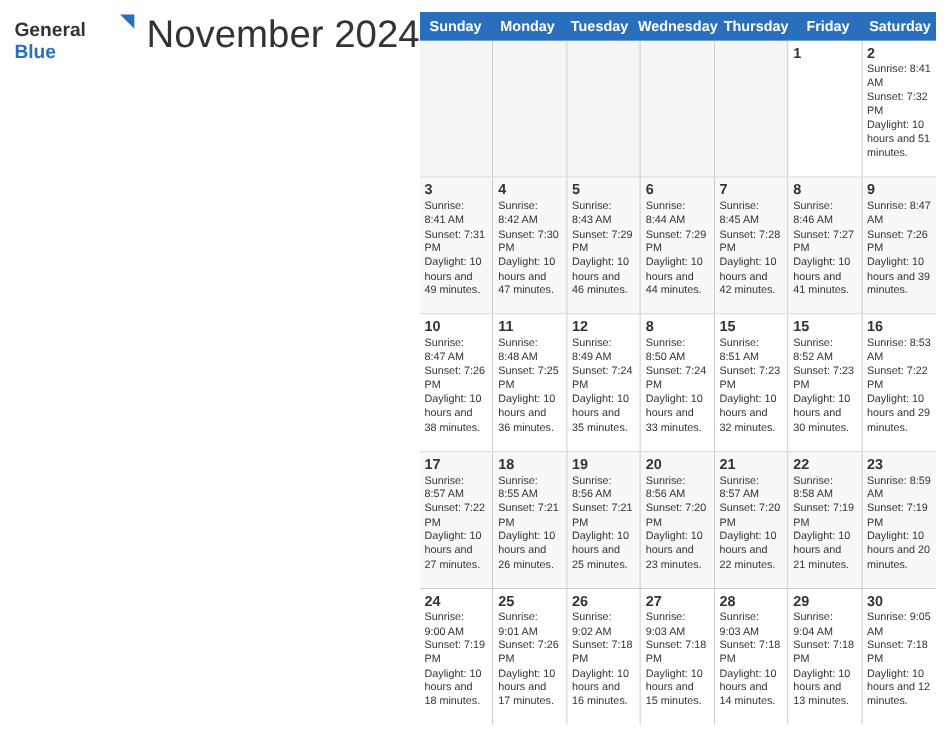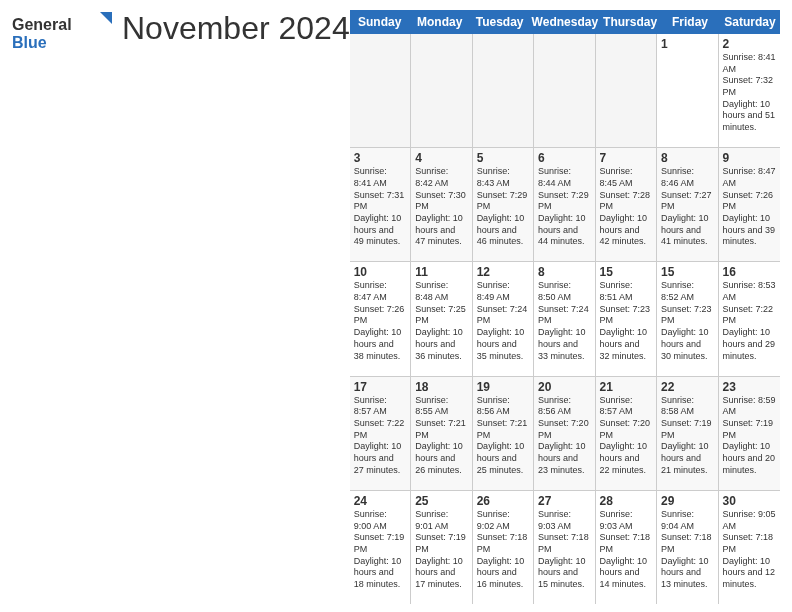--- a/index.html
+++ b/index.html
@@ -303,21 +303,21 @@
         <div class="cal-row">
           <div class="cal-cell">
             <span class="day-num">24</span>
             <div class="day-info" style="white-space: pre-line;">Sunrise: 9:00 AM
 Sunset: 7:19 PM
 Daylight: 10 hours and 18 minutes.</div>
           </div>
           <div class="cal-cell">
             <span class="day-num">25</span>
             <div class="day-info" style="white-space: pre-line;">Sunrise: 9:01 AM
-Sunset: 7:19 PM
+Sunset: 7:26 PM
 Daylight: 10 hours and 17 minutes.</div>
           </div>
           <div class="cal-cell">
             <span class="day-num">26</span>
             <div class="day-info" style="white-space: pre-line;">Sunrise: 9:02 AM
 Sunset: 7:18 PM
 Daylight: 10 hours and 16 minutes.</div>
           </div>
           <div class="cal-cell">
             <span class="day-num">27</span>

